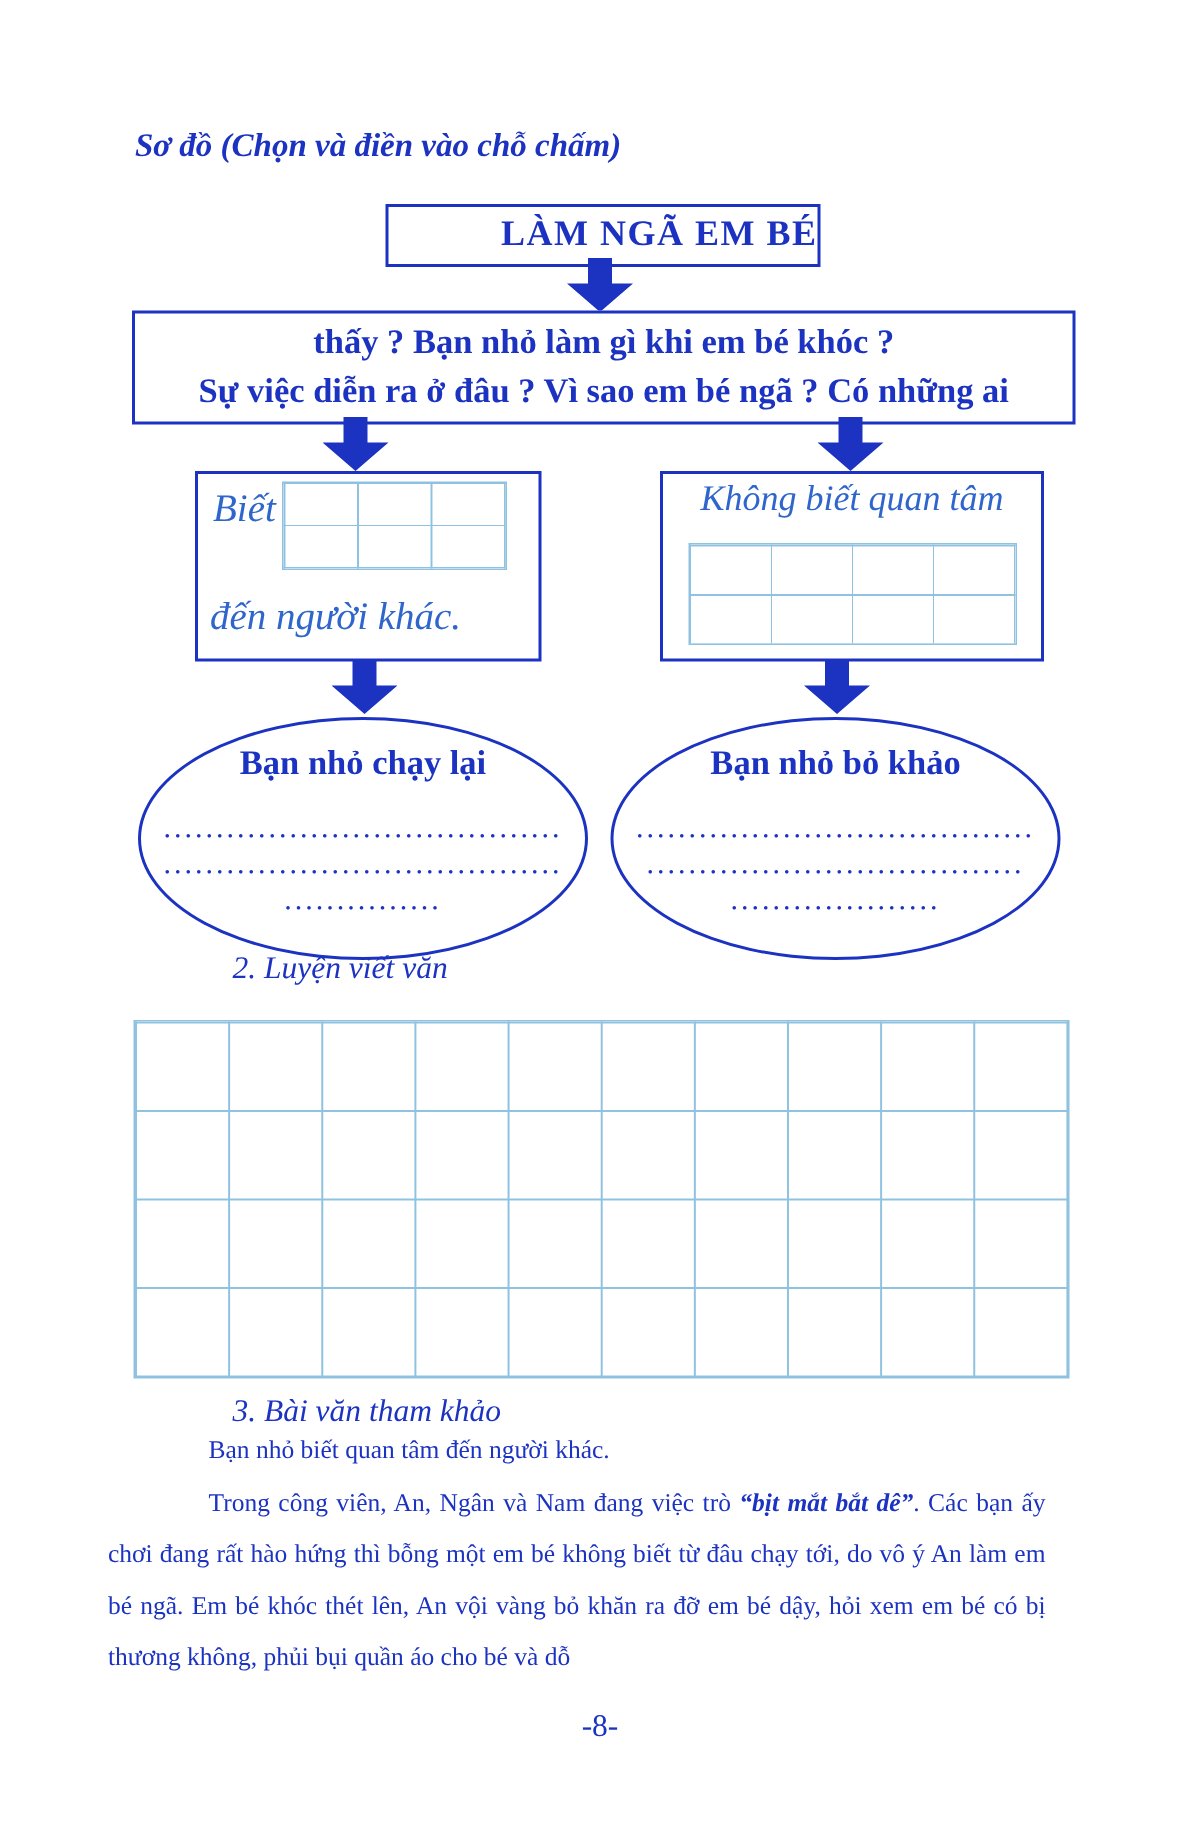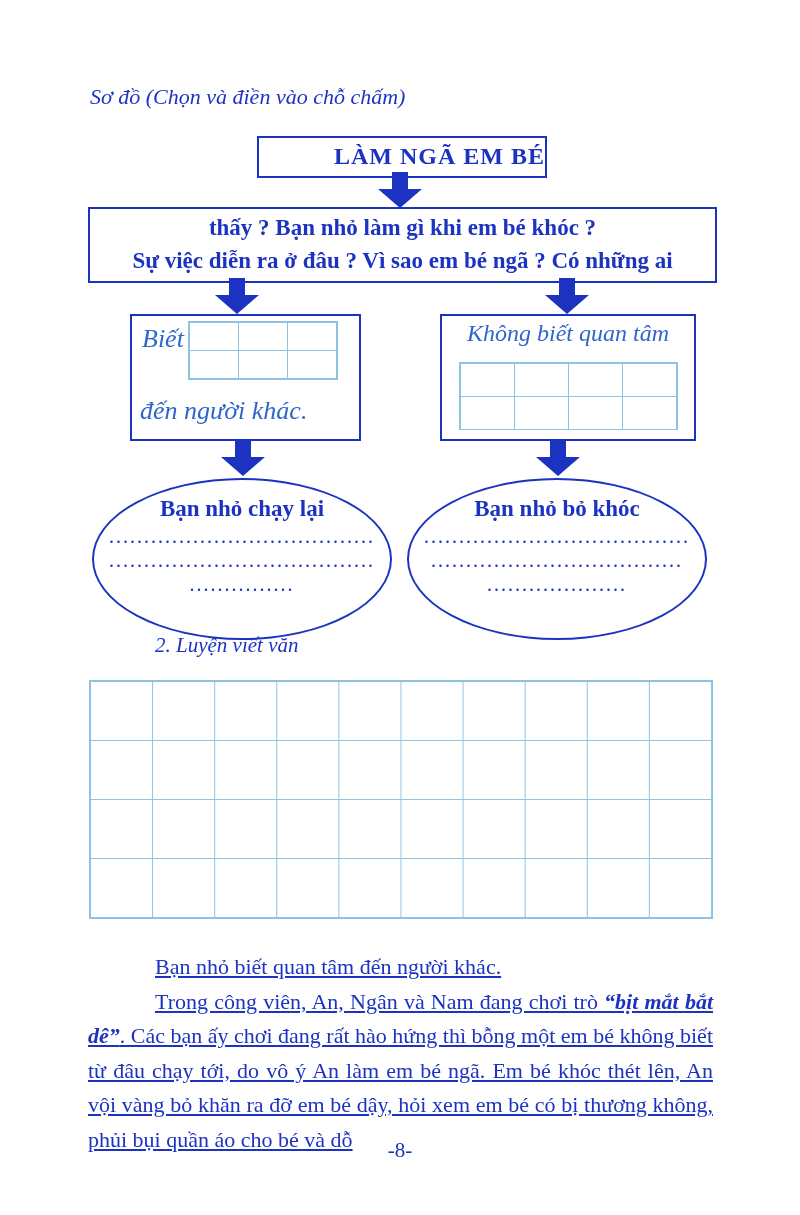--- a/index.html
+++ b/index.html
@@ -11,21 +11,21 @@
     background: #ffffff;
     font-family: "Liberation Serif", serif;
     color: var(--ink, #1c33c2);
     overflow: hidden;
   }
 
   .heading {
     position: absolute;
     left: 90px; top: 84px;
     font-size: 22px;
-    font-weight: normal;
+    font-weight: bold;
     font-style: italic;
   }
 
   .box {
     position: absolute;
     border: 2px solid var(--ink, #1c33c2);
     background: #ffffff;
   }
 
   .title-box {
@@ -77,21 +77,21 @@
     position: absolute;
     border: 2px solid var(--ink, #1c33c2);
     border-radius: 50%;
     text-align: center;
     padding-top: 16px;
     background: #ffffff;
   }
   .left-ellipse  { left: 92px;  top: 478px; width: 296px; height: 142px; }
   .right-ellipse { left: 407px; top: 478px; width: 296px; height: 142px; }
 
-  .ell-title { font-size: 23px; font-weight: bold; margin-bottom: 2px; }
+  .ell-title { font-size: 23px; font-weight: bold; margin-bottom: 18px; }
   .dots { font-size: 20px; line-height: 24px; letter-spacing: 2px; white-space: nowrap; }
 
   .section {
     position: absolute;
     font-style: italic;
     font-weight: normal;
     font-size: 21px;
   }
   .s2pos { left: 155px; top: 633px; }
   .s3pos { left: 155px; top: 928px; }
@@ -102,25 +102,24 @@
     width: 622px; height: 237px;
     border: 1px solid var(--grid, #8fc2e0);
     background-image:
       linear-gradient(to right, var(--grid, #8fc2e0) 1px, transparent 1px),
       linear-gradient(to bottom, var(--grid, #8fc2e0) 1px, transparent 1px);
     background-size: 62.1px 100%, 100% 59px;
   }
 
   .essay {
     position: absolute;
-    left: 88px; top: 950px;
+    left: 72px; top: 950px;
     width: 625px;
-    font-size: 22px;
+    font-size: 17px;
     line-height: 34.5px;
-    text-decoration: underline;
   }
   .essay p { margin: 0; }
   .essay .line1 { text-indent: 67px; }
   .essay .para { text-align: justify; text-indent: 67px; }
   .em { font-style: italic; font-weight: bold; }
 
   .pagenum {
     position: absolute;
     left: 0; top: 1138px;
     width: 800px;
@@ -182,31 +181,32 @@
   </div>
 
   <div class="ellipse left-ellipse">
     <div class="ell-title">Bạn nhỏ chạy lại</div>
     <div class="dots">......................................</div>
     <div class="dots">......................................</div>
     <div class="dots">...............</div>
   </div>
 
   <div class="ellipse right-ellipse">
-    <div class="ell-title">Bạn nhỏ bỏ khóc</div>
+    <div class="ell-title">Bạn nhỏ bỏ khảo</div>
     <div class="dots">......................................</div>
     <div class="dots">....................................</div>
     <div class="dots">....................</div>
   </div>
 
   <div class="section s2pos">2. Luyện viết văn</div>
 
   <div class="writing-grid"></div>
 
+  <div class="section s3pos">3. Bài văn tham khảo</div>
 
   <div class="essay">
     <p class="line1">Bạn nhỏ biết quan tâm đến người khác.</p>
-    <p class="para"><span>Trong công viên, An, Ngân và Nam đang chơi trò </span><span class="em">“bịt mắt bắt dê”</span><span>. Các bạn ấy chơi đang rất hào hứng thì bỗng một em bé không biết từ đâu chạy tới, do vô ý An làm em bé ngã. Em bé khóc thét lên, An vội vàng bỏ khăn ra đỡ em bé dậy, hỏi xem em bé có bị thương không, phủi bụi quần áo cho bé và dỗ</span></p>
+    <p class="para"><span>Trong công viên, An, Ngân và Nam đang việc trò </span><span class="em">“bịt mắt bắt dê”</span><span>. Các bạn ấy chơi đang rất hào hứng thì bỗng một em bé không biết từ đâu chạy tới, do vô ý An làm em bé ngã. Em bé khóc thét lên, An vội vàng bỏ khăn ra đỡ em bé dậy, hỏi xem em bé có bị thương không, phủi bụi quần áo cho bé và dỗ</span></p>
   </div>
 
   <div class="pagenum">-8-</div>
 
 </div>
 
 </body></html>

